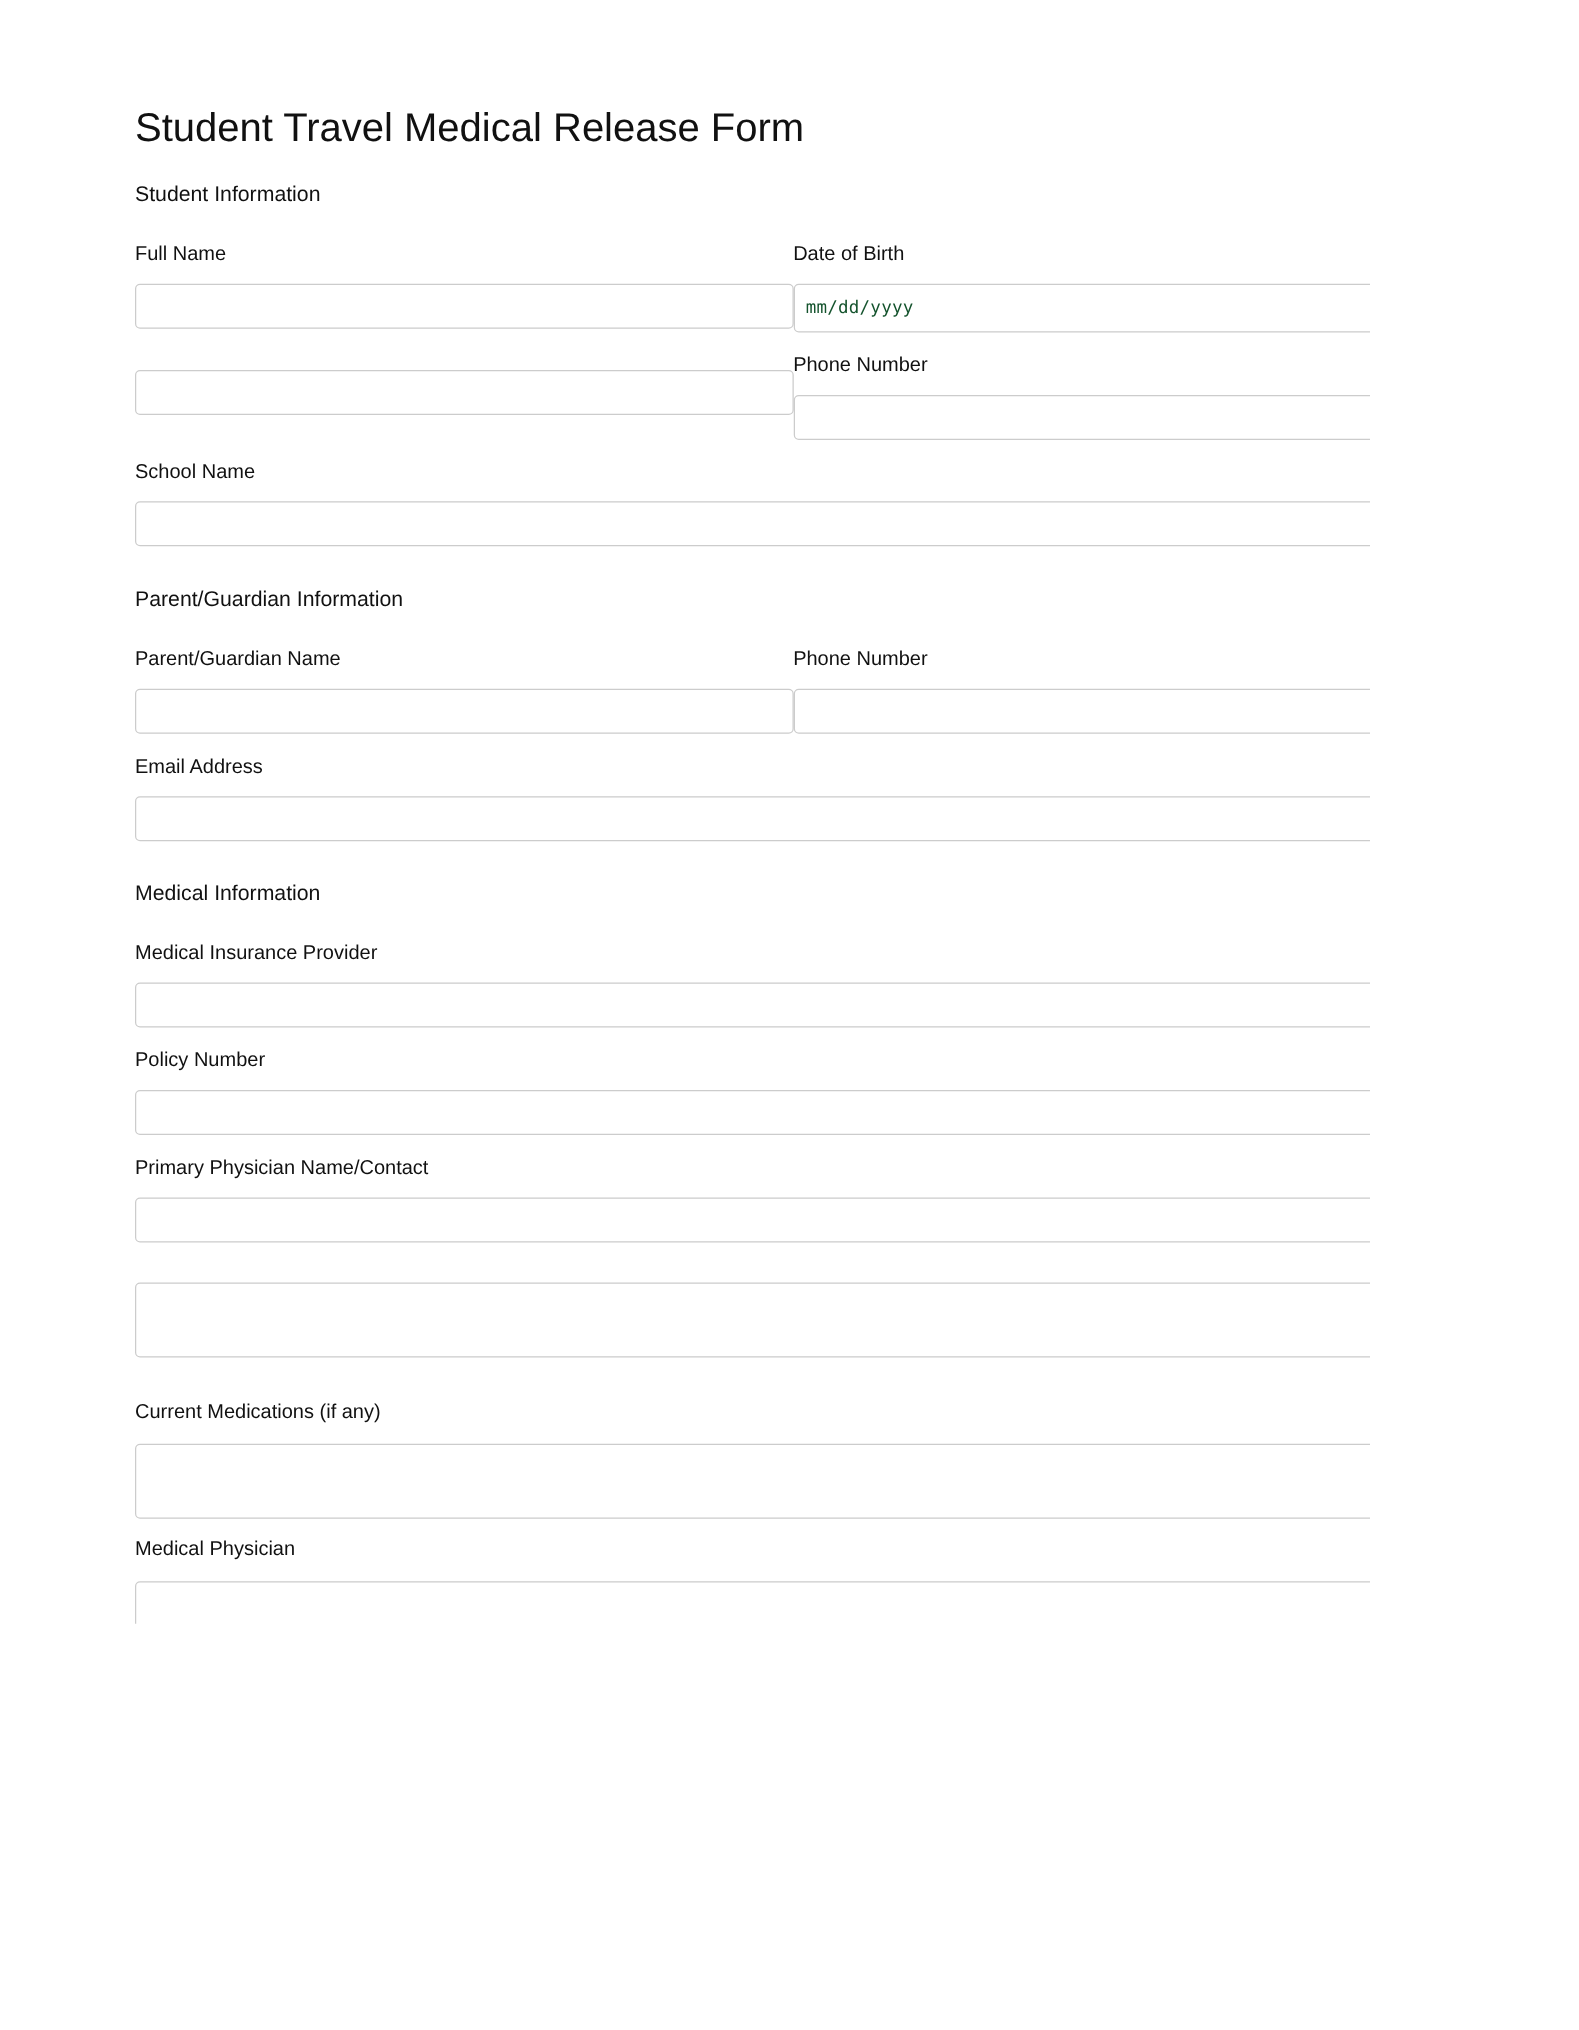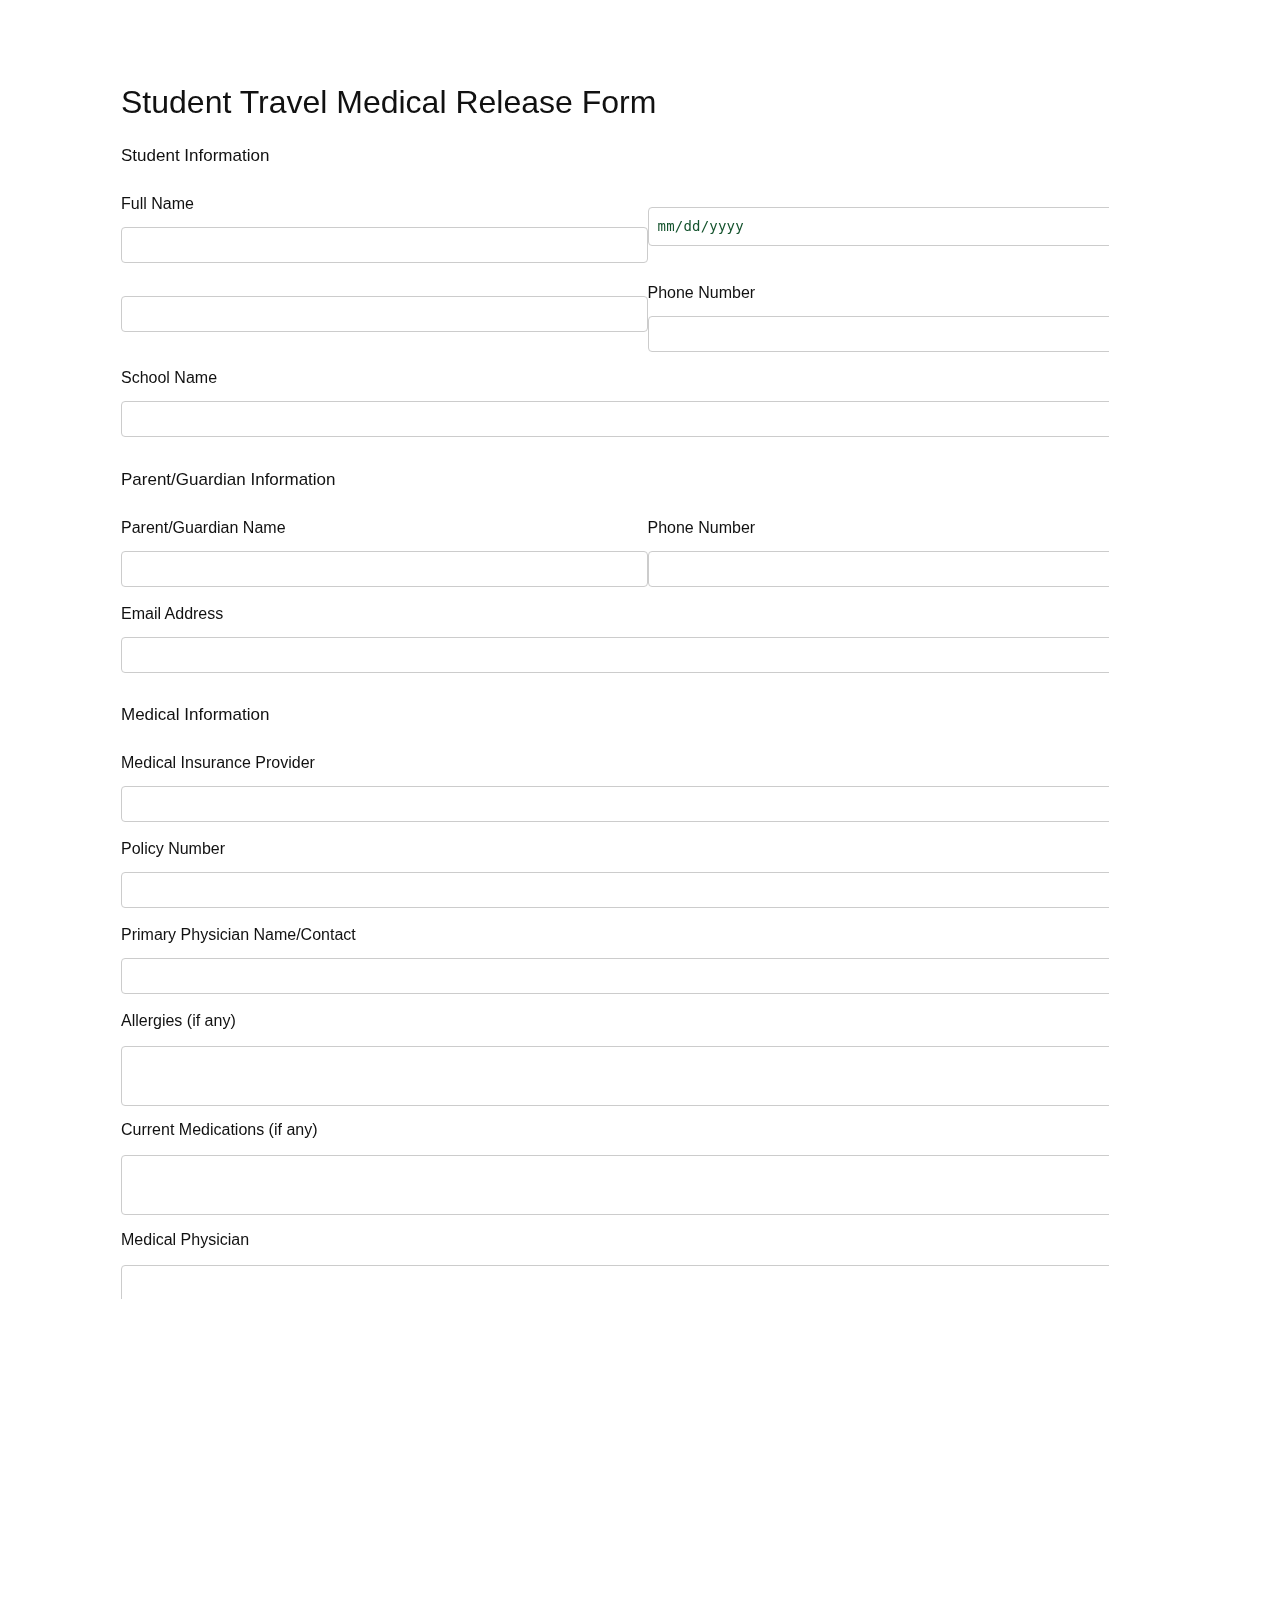--- a/index.html
+++ b/index.html
@@ -1,21 +1,21 @@
 <!DOCTYPE html>
 <html><head>
 <meta charset="utf-8">
 <style>
   html, body { margin: 0; padding: 0; background: #ffffff; }
   body {
     width: 1263px; height: 1624px; overflow: hidden; position: relative;
     font-family: "Liberation Sans", sans-serif; color: #111;
   }
   .viewport {
-    position: absolute; left: 16px; top: 0; width: 1093px; height: 1299px; overflow: hidden;
+    position: absolute; left: 3px; top: 0; width: 1093px; height: 1299px; overflow: hidden;
   }
   .container {
     position: absolute; left: 105px; top: 0; width: 1053px;
   }
   h1 {
     font-weight: normal; font-size: 32px; margin: 0; position: absolute; top: 82px; left: 0;
     white-space: nowrap; line-height: 40px;
   }
   h2 {
     font-weight: normal; font-size: 17px; margin: 0; line-height: 30px; white-space: nowrap;
@@ -54,20 +54,21 @@
     <h1>Student Travel Medical Release Form</h1>
 
     <h2 class="abs" style="top:141px;">Student Information</h2>
 
     <div class="abs row" style="top:194px;">
       <div class="col">
         <label>Full Name</label>
         <input class="field-input" style="margin-top: 13px;" type="text" placeholder="">
       </div>
       <div class="col">
+        <label>Date of Birth</label>
         <div class="date-input" style="margin-top:13px;">
           <span class="date-text">mm/dd/yyyy</span>
           <span class="cal-icon"></span>
         </div>
       </div>
     </div>
 
     <div class="abs row" style="top:283px;">
       <div class="col">
         <input class="field-input" style="margin-top: 13px;" type="text">
@@ -112,21 +113,20 @@
       <label>Policy Number</label>
       <input class="field-input" style="margin-top: 13px;" type="text">
     </div>
 
     <div class="abs" style="top:925px; width:1053px;">
       <label>Primary Physician Name/Contact</label>
       <input class="field-input" style="margin-top: 13px;" type="text">
     </div>
 
     <div class="abs" style="top:1011px; width:1053px;">
-      <label>Allergies (if any)</label>
       <textarea class="field-input" style="margin-top: 15px;"></textarea>
     </div>
 
     <div class="abs" style="top:1120px; width:1053px;">
       <label>Current Medications (if any)</label>
       <textarea class="field-input" style="margin-top: 15px;"></textarea>
     </div>
 
     <div class="abs" style="top:1230px; width:1053px;">
       <label>Medical Physician</label>

